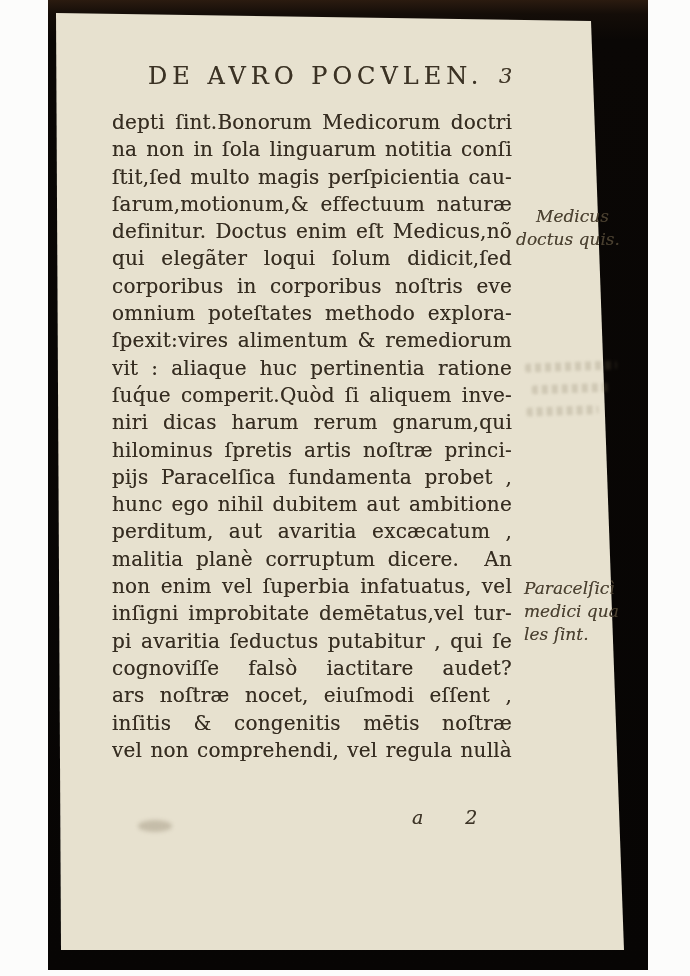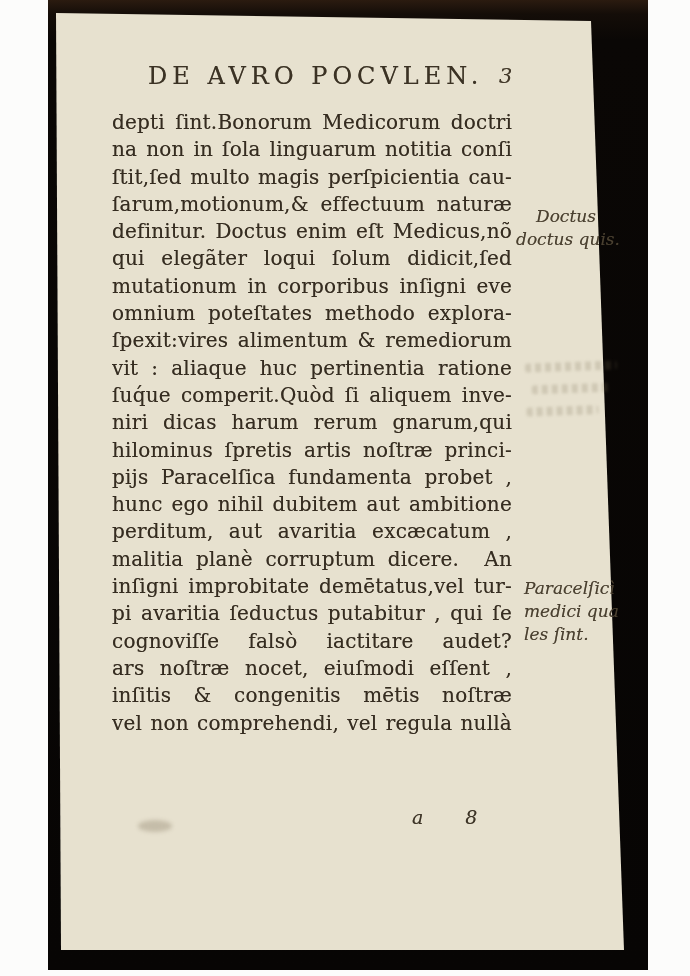--- a/index.html
+++ b/index.html
@@ -82,52 +82,53 @@
   <div class="header-title">DE AVRO POCVLEN.</div>
   <div class="folio">3</div>
 
   <div class="body-text ink">
     <div class="line">depti ſint.Bonorum Medicorum doctri</div>
     <div class="line">na non in ſola linguarum notitia conſi</div>
     <div class="line">ſtit,ſed multo magis perſpicientia cau-</div>
     <div class="line">ſarum,motionum,&amp; effectuum naturæ</div>
     <div class="line">definitur. Doctus enim eſt Medicus,nõ</div>
     <div class="line">qui elegãter loqui ſolum didicit,ſed qui</div>
-    <div class="line">mutationum in corporibus inſigni eve</div>
+    <div class="line">corporibus in corporibus noſtris eve</div>
     <div class="line">omnium poteſtates methodo explora-</div>
     <div class="line">ſpexit:vires alimentum &amp; remediorum</div>
     <div class="line">vit : aliaque huc pertinentia ratione u-</div>
     <div class="line">ſuq́ue comperit.Quòd ſi aliquem inve-</div>
     <div class="line">niri dicas harum rerum gnarum,qui ni-</div>
     <div class="line">hilominus ſpretis artis noſtræ princi-</div>
     <div class="line">pijs Paracelſica fundamenta probet ,</div>
     <div class="line">hunc ego nihil dubitem aut ambitione</div>
     <div class="line">perditum, aut avaritia excæcatum , aut</div>
     <div class="line">malitia planè corruptum dicere.&nbsp;&nbsp;An</div>
+    <div class="line">non enim vel ſuperbia infatuatus, vel</div>
     <div class="line">inſigni improbitate demētatus,vel tur-</div>
     <div class="line">pi avaritia ſeductus putabitur , qui ſe</div>
     <div class="line">cognoviſſe falsò iactitare audet? Si,quæ</div>
     <div class="line">ars noſtræ nocet, eiuſmodi eſſent , quæ</div>
     <div class="line">inſitis &amp; congenitis mētis noſtræ virib.</div>
     <div class="line">vel non comprehendi, vel regula nullà</div>
   </div>
 
   <div class="margin-note note-1">
-    <div class="note-line">Doctus</div>
+    <div class="note-line">Medicus</div>
     <div class="note-line">doctus quis.</div>
   </div>
 
   <div class="bleed">
     <div class="bleed-line"></div>
     <div class="bleed-line"></div>
     <div class="bleed-line"></div>
   </div>
 
   <div class="margin-note note-2">
     <div class="note-line">Paracelſicì</div>
     <div class="note-line">medici qua</div>
     <div class="note-line">les ſint.</div>
   </div>
 
-  <div class="signature">a 8</div>
+  <div class="signature">a 2</div>
 
   <div class="stain"></div>
 </div>
 
 </body></html>

